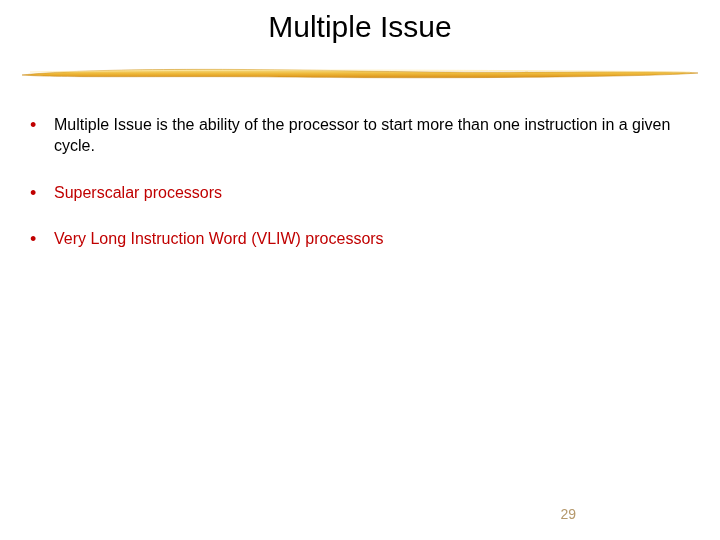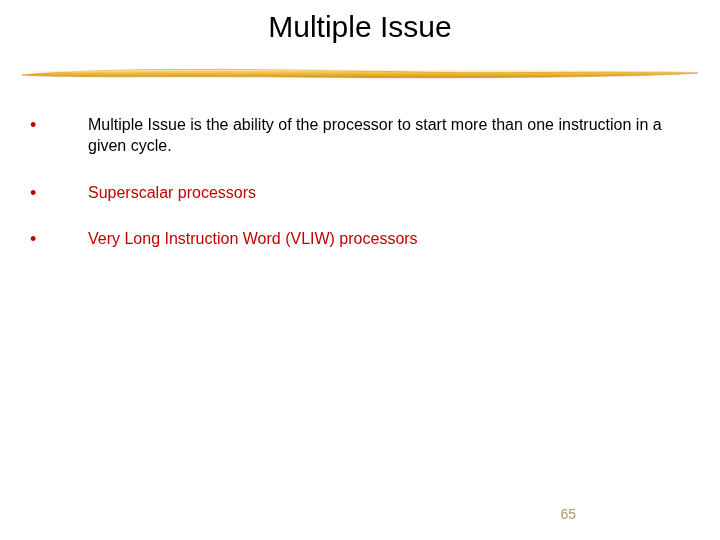--- a/index.html
+++ b/index.html
@@ -56,21 +56,20 @@
   .bullet-mark {
     width: 24px;
     flex: 0 0 24px;
     color: #c00000;
     font-size: 18px;
     line-height: 1.15;
   }
   .bullet-text {
     flex: 1;
     color: #000;
-    margin-left: 34px;
   }
   .red-italic {
     color: #c00000;
   }
   .page-number {
     position: absolute;
     right: 28px;
     bottom: 18px;
     font-size: 14px;
     color: #b5986b;
@@ -105,15 +104,15 @@
     <div class="bullet-row">
       <div class="bullet-mark">•</div>
       <div class="bullet-text red-italic">Superscalar processors</div>
     </div>
     <div class="bullet-row">
       <div class="bullet-mark">•</div>
       <div class="bullet-text red-italic">Very Long Instruction Word (VLIW) processors</div>
     </div>
   </div>
 
-  <div class="page-number">65</div>
+  <div class="page-number">29</div>
 
 </div>
 
 </body></html>

